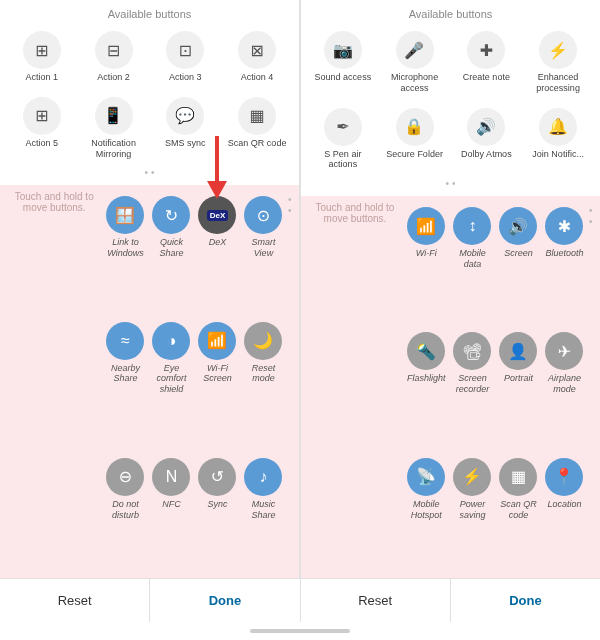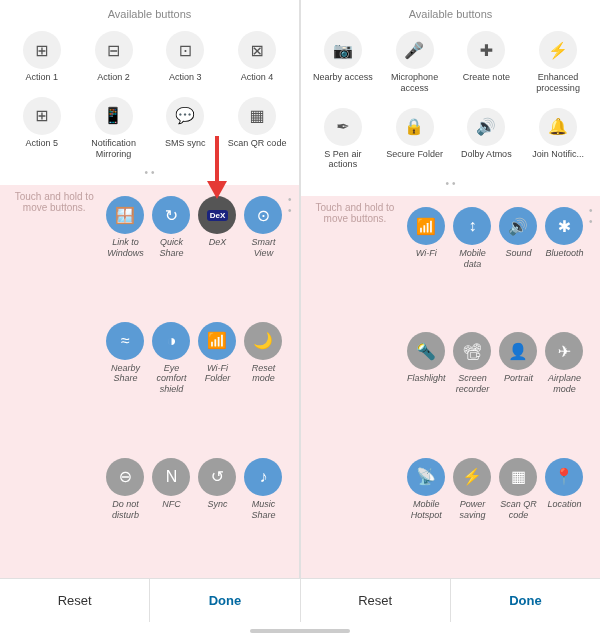--- a/index.html
+++ b/index.html
@@ -248,21 +248,21 @@
           <div class="active-btn">
             <div class="active-icon icon-blue">≈</div>
             <div class="active-label">Nearby Share</div>
           </div>
           <div class="active-btn">
             <div class="active-icon icon-blue">◑</div>
             <div class="active-label">Eye comfort shield</div>
           </div>
           <div class="active-btn">
             <div class="active-icon icon-blue">📶</div>
-            <div class="active-label">Wi-Fi Folder</div>
+            <div class="active-label">Wi-Fi Screen</div>
           </div>
           <div class="active-btn">
             <div class="active-icon icon-gray">🌙</div>
             <div class="active-label">Reset mode</div>
           </div>
           <div class="active-btn">
             <div class="active-icon icon-gray">⊖</div>
             <div class="active-label">Do not disturb</div>
           </div>
           <div class="active-btn">
@@ -283,21 +283,21 @@
   </div>
 
   <div class="divider-v"></div>
 
   <div class="panel">
     <div class="section-available">
       <div class="section-title">Available buttons</div>
       <div class="btn-grid" id="right-available-grid">
           <div class="btn-item">
             <div class="btn-icon">📷</div>
-            <div class="btn-label">Nearby access</div>
+            <div class="btn-label">Sound access</div>
           </div>
           <div class="btn-item">
             <div class="btn-icon">🎤</div>
             <div class="btn-label">Microphone access</div>
           </div>
           <div class="btn-item">
             <div class="btn-icon">✚</div>
             <div class="btn-label">Create note</div>
           </div>
           <div class="btn-item">
@@ -329,21 +329,21 @@
           <div class="active-btn">
             <div class="active-icon icon-blue">📶</div>
             <div class="active-label">Wi-Fi</div>
           </div>
           <div class="active-btn">
             <div class="active-icon icon-blue">↕</div>
             <div class="active-label">Mobile data</div>
           </div>
           <div class="active-btn">
             <div class="active-icon icon-blue">🔊</div>
-            <div class="active-label">Sound</div>
+            <div class="active-label">Screen</div>
           </div>
           <div class="active-btn">
             <div class="active-icon icon-blue">✱</div>
             <div class="active-label">Bluetooth</div>
           </div>
           <div class="active-btn">
             <div class="active-icon icon-gray">🔦</div>
             <div class="active-label">Flashlight</div>
           </div>
           <div class="active-btn">

